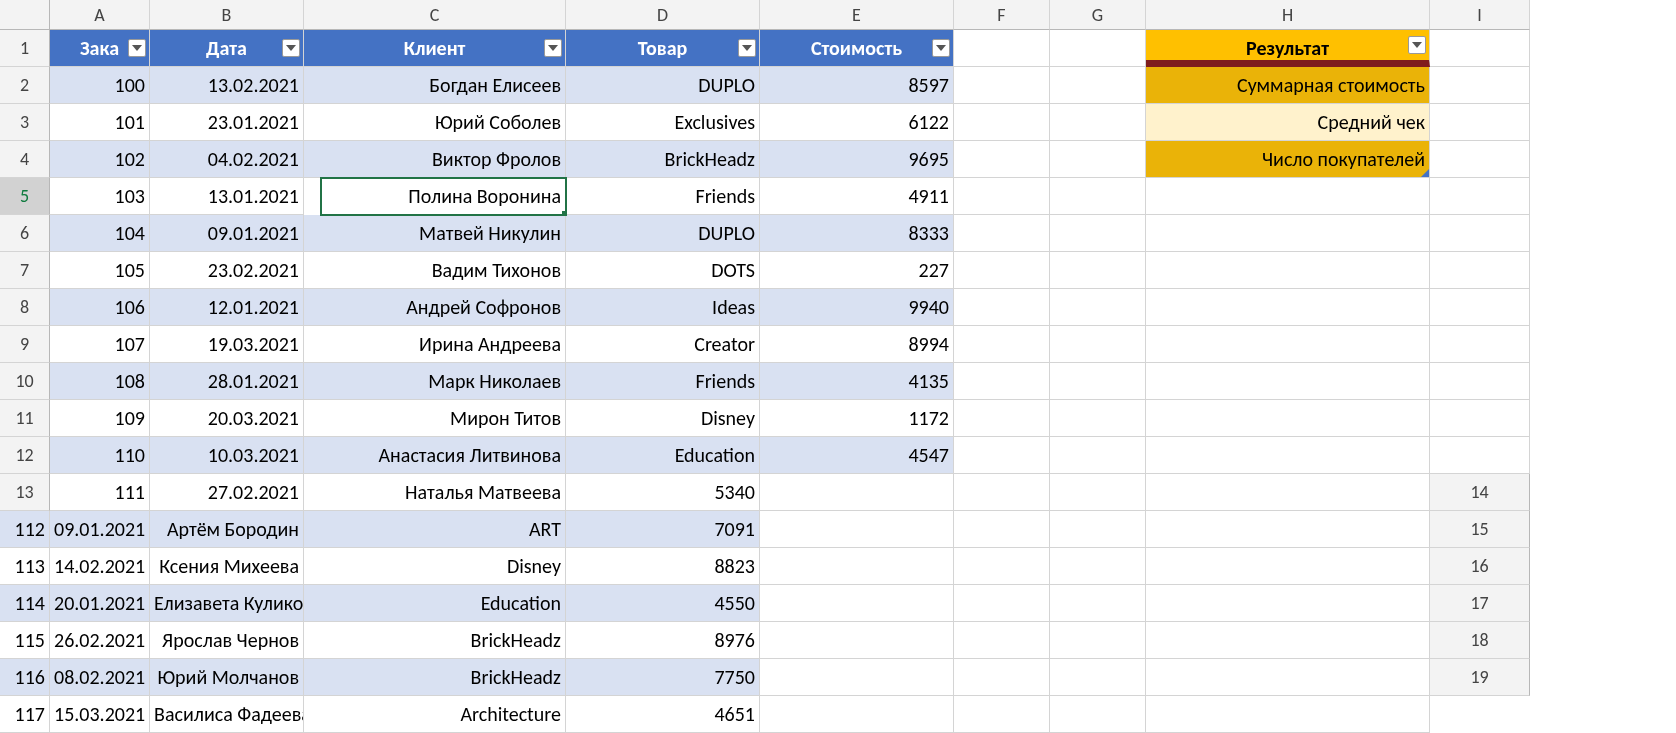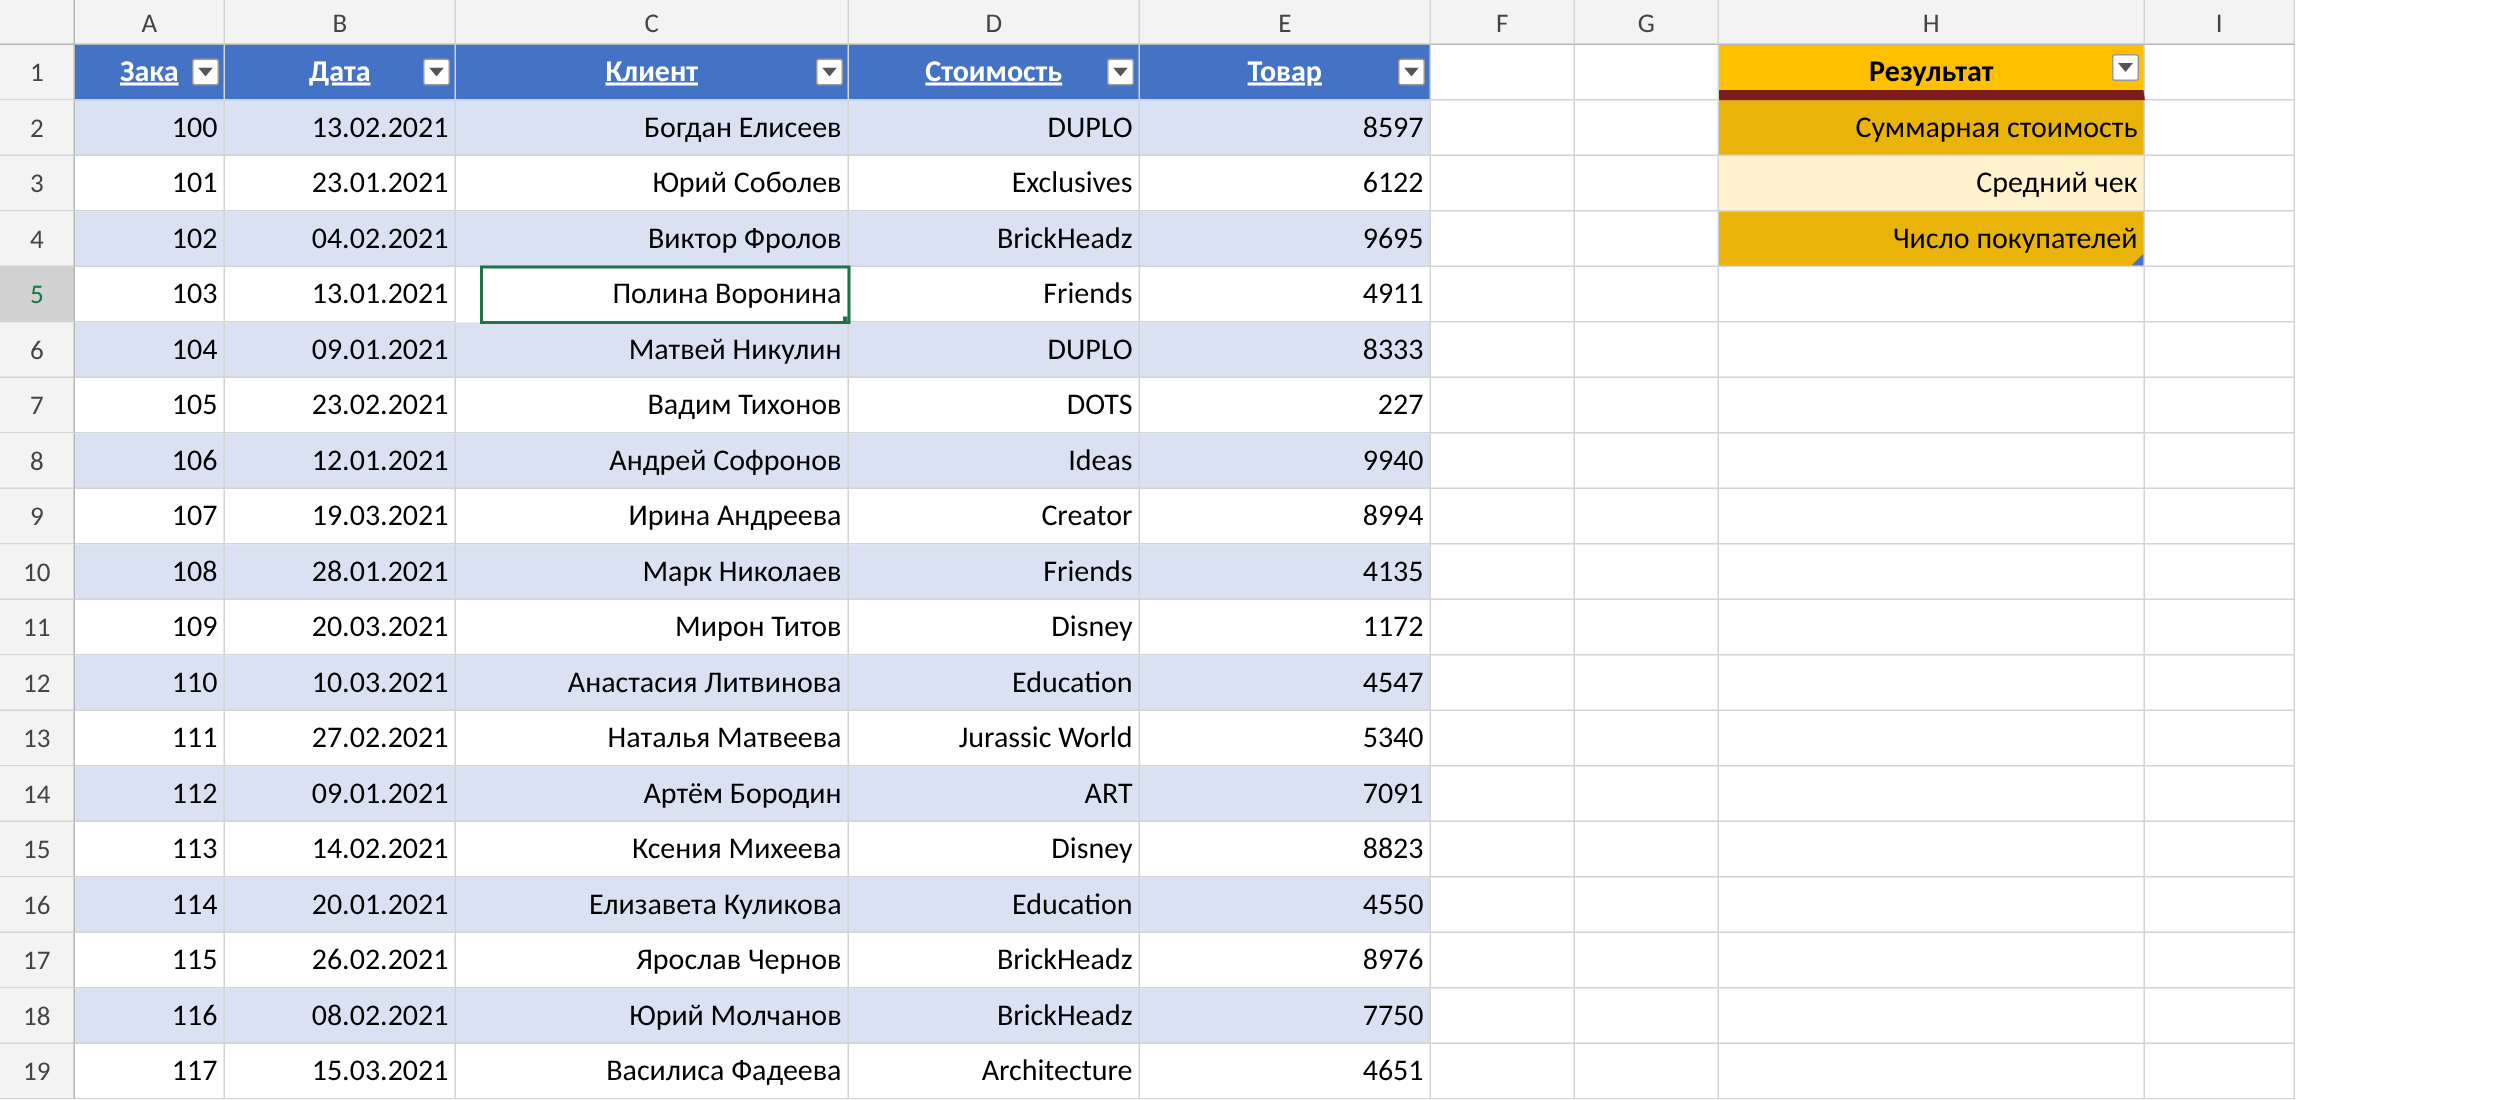--- a/index.html
+++ b/index.html
@@ -56,21 +56,21 @@
   .cell.left  { text-align: right;  padding-left: 4px; }
   .th-blue {
     background: #4472c4;
     color: #fff;
     font-weight: bold;
     text-align: center;
     position: relative;
     border-right: 1px solid #d4d4d4;
     border-bottom: 1px solid #d4d4d4;
   }
-  .th-blue .label-inner { display: inline-block; text-decoration: underline; }
+  .th-blue .label-inner { display: inline-block; }
   .filter-btn {
     position: absolute;
     right: 3px;
     top: 50%;
     transform: translateY(-50%);
     width: 18px;
     height: 18px;
     background: #fff;
     border: 1px solid #999;
     border-radius: 2px;
@@ -150,29 +150,29 @@
   </div>
     <div class="cell th-blue">
     <span class="label-inner">Клиент</span>
     <span class="filter-btn">
     <svg viewBox="0 0 10 6">
           <path d="M0 0 L5 6 L10 0 Z" fill="#555"></path>
         </svg>
   </span>
   </div>
     <div class="cell th-blue">
+    <span class="label-inner">Товар</span>
+    <span class="filter-btn">
+    <svg viewBox="0 0 10 6">
+          <path d="M0 0 L5 6 L10 0 Z" fill="#555"></path>
+        </svg>
+  </span>
+  </div>
+    <div class="cell th-blue">
     <span class="label-inner">Стоимость</span>
-    <span class="filter-btn">
-    <svg viewBox="0 0 10 6">
-          <path d="M0 0 L5 6 L10 0 Z" fill="#555"></path>
-        </svg>
-  </span>
-  </div>
-    <div class="cell th-blue">
-    <span class="label-inner">Товар</span>
     <span class="filter-btn">
     <svg viewBox="0 0 10 6">
           <path d="M0 0 L5 6 L10 0 Z" fill="#555"></path>
         </svg>
   </span>
   </div>
     <div class="cell"></div>
     <div class="cell"></div>
     <div class="cell th-yellow">
   <span>Результат</span>
@@ -290,21 +290,20 @@
     <div class="cell left banded"><span>Education</span></div>
     <div class="cell right banded"><span>4547</span></div>
     <div class="cell"></div>
     <div class="cell"></div>
     <div class="cell"></div>
     <div class="cell"></div>
     <div class="row-header ">13</div>
     <div class="cell right "><span>111</span></div>
     <div class="cell right "><span>27.02.2021</span></div>
     <div class="cell left  "><span>Наталья Матвеева</span></div>
-    <div class="cell left "><span>Jurassic World</span></div>
     <div class="cell right "><span>5340</span></div>
     <div class="cell"></div>
     <div class="cell"></div>
     <div class="cell"></div>
     <div class="cell"></div>
     <div class="row-header ">14</div>
     <div class="cell right banded"><span>112</span></div>
     <div class="cell right banded"><span>09.01.2021</span></div>
     <div class="cell left banded "><span>Артём Бородин</span></div>
     <div class="cell left banded"><span>ART</span></div>

